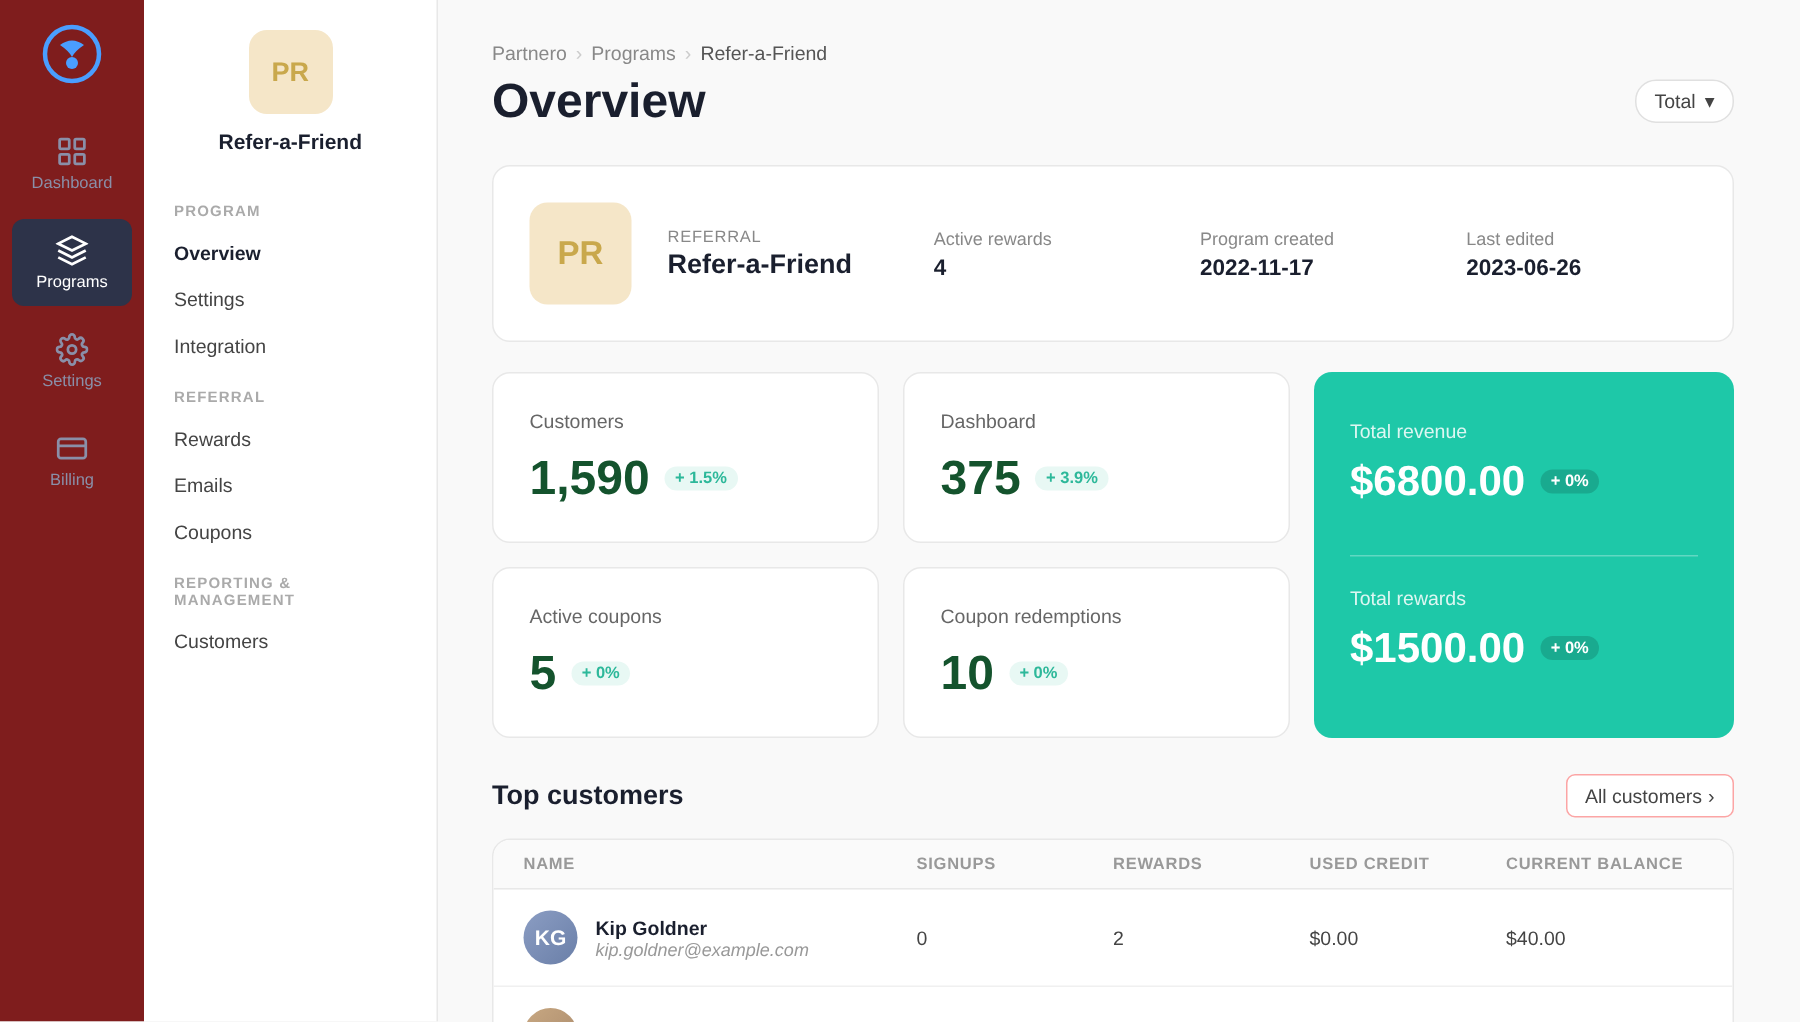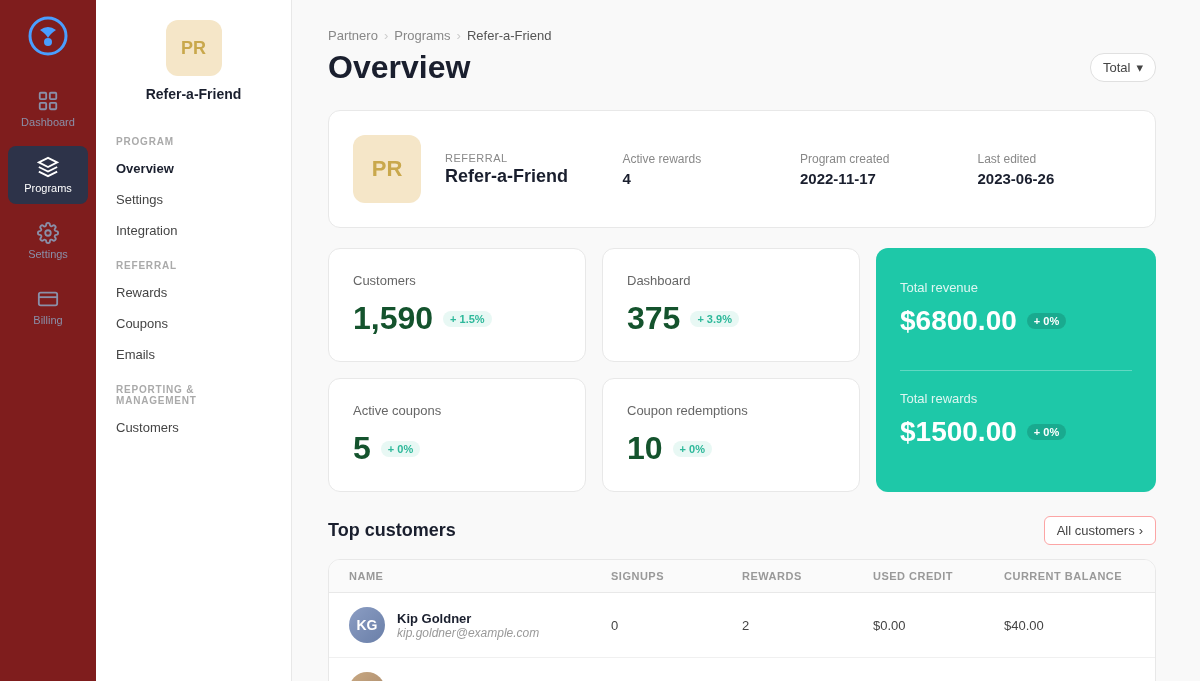--- a/index.html
+++ b/index.html
@@ -270,22 +270,22 @@
   <div class="sidebar-avatar">PR</div>
   <div class="sidebar-title">Refer-a-Friend</div>
 
   <div class="sidebar-section-label">PROGRAM</div>
   <div class="sidebar-nav-item active">Overview</div>
   <div class="sidebar-nav-item">Settings</div>
   <div class="sidebar-nav-item">Integration</div>
 
   <div class="sidebar-section-label">REFERRAL</div>
   <div class="sidebar-nav-item">Rewards</div>
+  <div class="sidebar-nav-item">Emails</div>
   <div class="sidebar-nav-item">Coupons</div>
-  <div class="sidebar-nav-item">Emails</div>
 
   <div class="sidebar-section-label">REPORTING &amp; MANAGEMENT</div>
   <div class="sidebar-nav-item">Customers</div>
 </aside>
 
 <main class="main">
   <div class="main-inner">
 
     <div class="breadcrumb">
       <span>Partnero</span>

